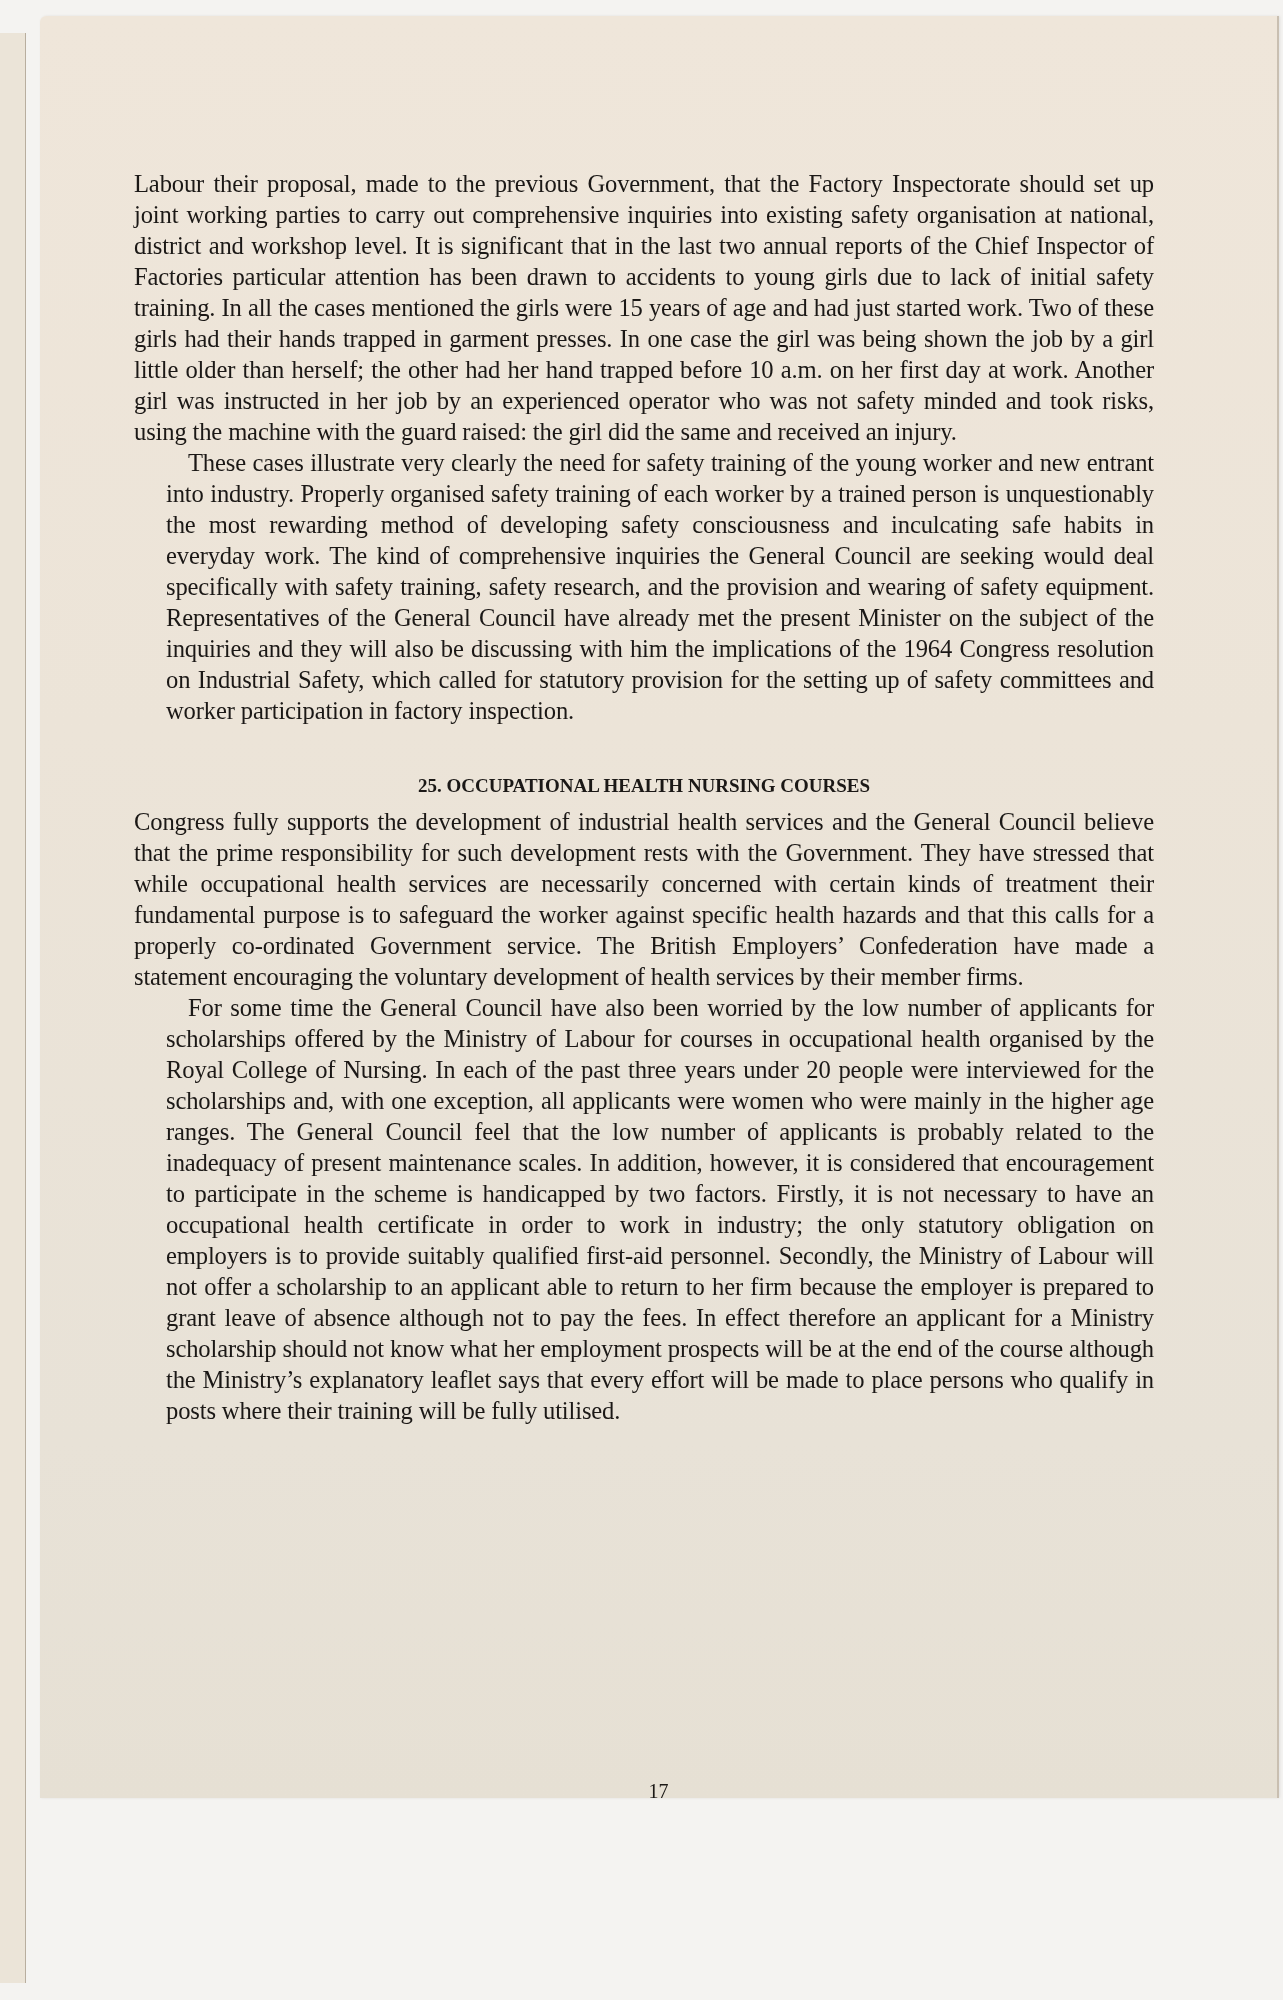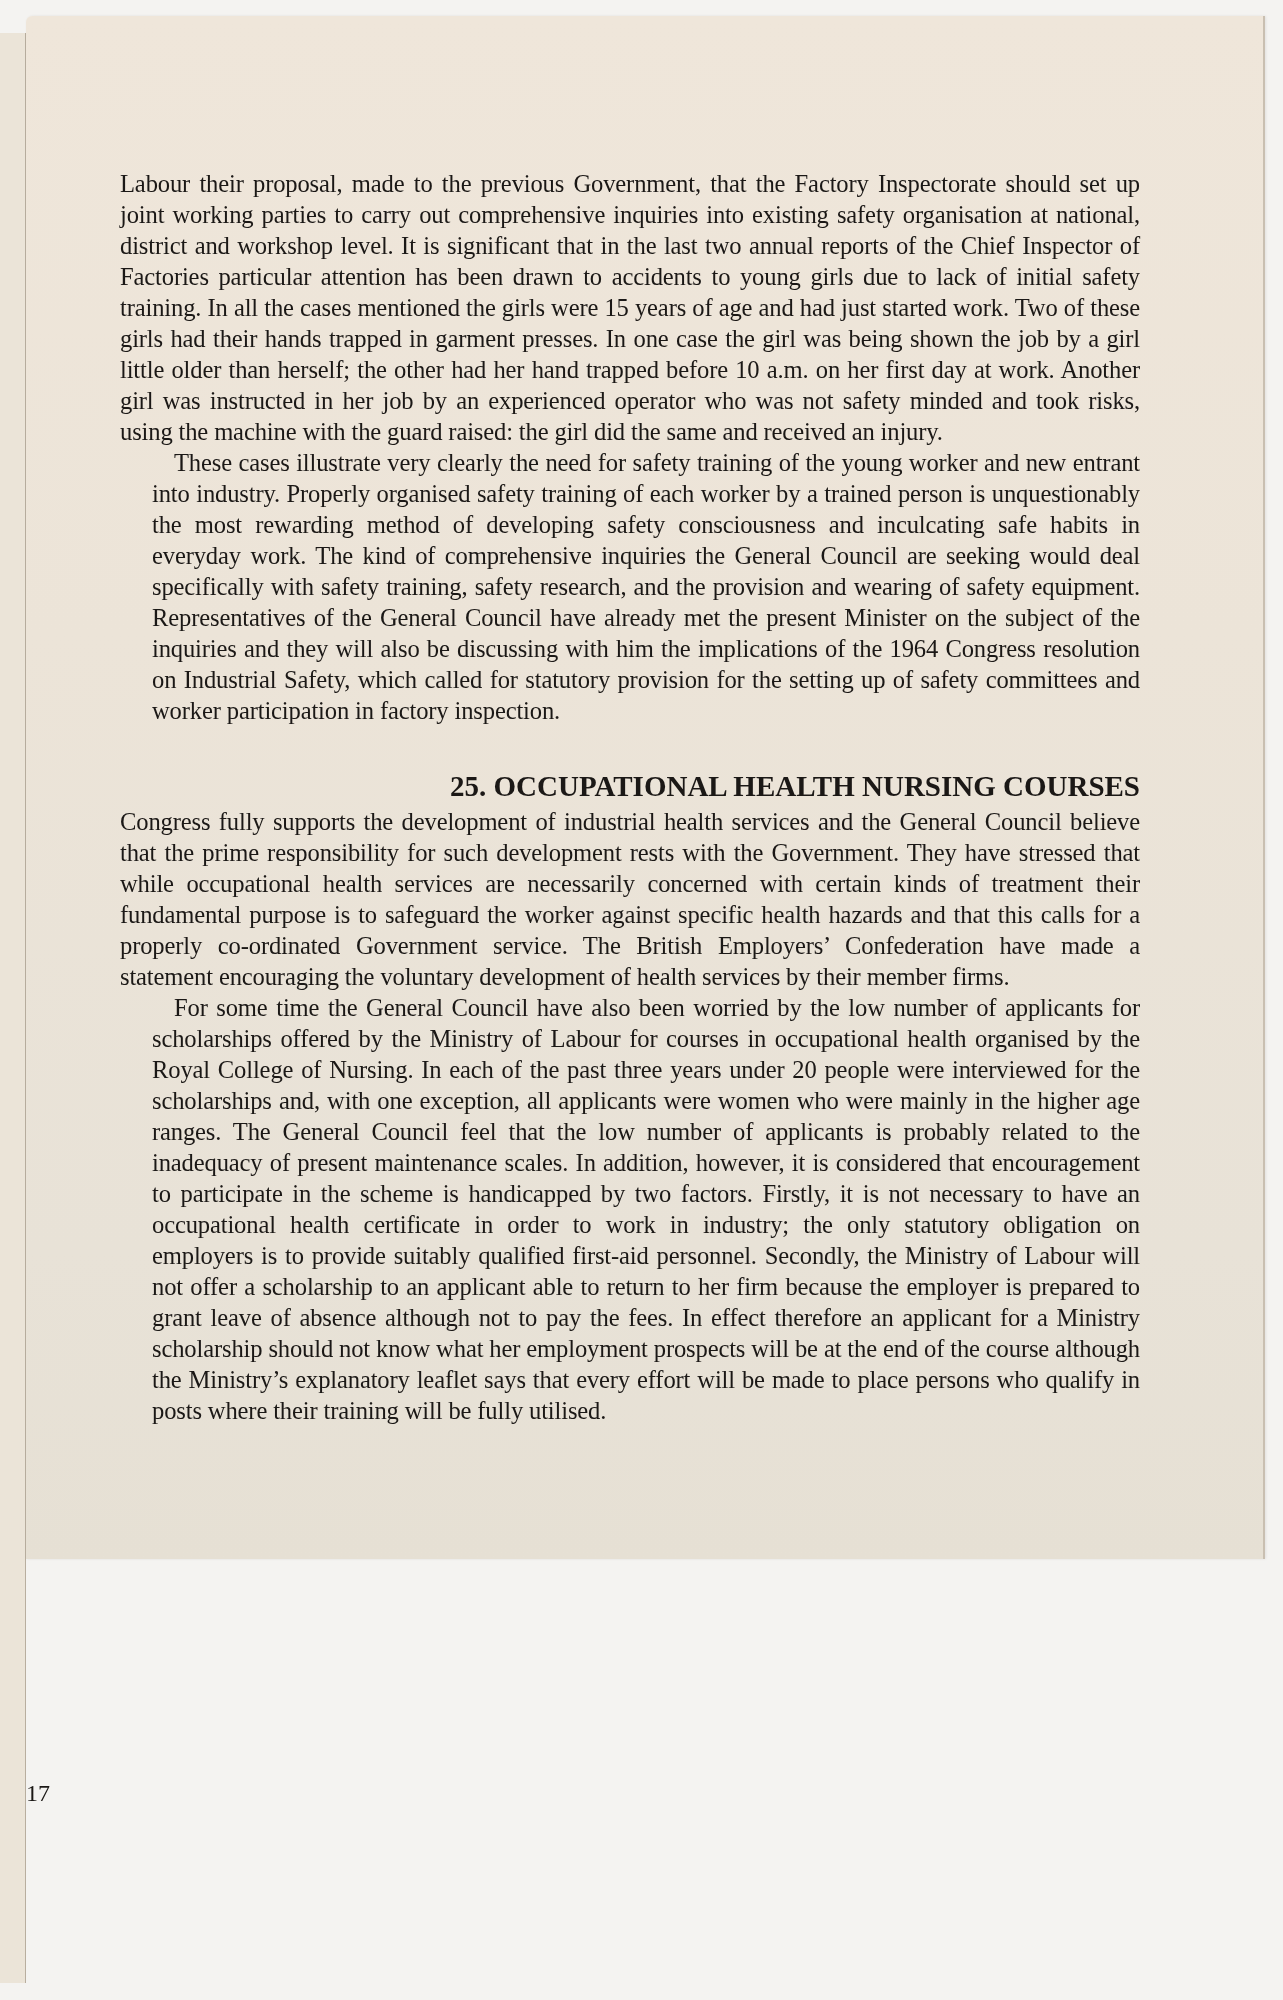--- a/index.html
+++ b/index.html
@@ -18,24 +18,24 @@
       position: absolute;
       left: 0;
       top: 33px;
       width: 25px;
       height: 1950px;
       background: #ebe4d8;
       border-right: 1px solid #b8ae9f;
     }
     .page {
       position: absolute;
-      left: 26px;
+      left: 40px;
       top: 16px;
       width: 1237px;
-      height: 1543px;
+      height: 1782px;
       background: linear-gradient(180deg, #efe6da 0%, #ece4d8 40%, #e8e2d7 80%, #e6e0d4 100%);
       border-right: 2px solid #c9bfb1;
       border-top-left-radius: 6px;
       box-shadow: 1px 0 3px rgba(0,0,0,0.08);
     }
     .content {
       position: absolute;
       left: 94px;
       top: 152px;
       width: 1020px;
@@ -47,32 +47,33 @@
     }
     .content p {
       margin: 0;
     }
     .content p.indent {
       text-indent: 22px;
       margin-left: 32px;
     }
     .section-heading {
       margin: 44px 0 4px 0;
-      text-align: right;
+      text-align: center;
       font-weight: bold;
-      font-size: 29px;
+      font-size: 19px;
       line-height: 32px;
       letter-spacing: 0;
     }
     .page-number {
       position: absolute;
       top: 1764px;
       left: 0;
       width: 1237px;
-      font-size: 24px;
+      text-align: center;
+      font-size: 20px;
       color: #1b1816;
       font-family: "Liberation Serif", "DejaVu Serif", serif;
     }
   </style>
 </head>
 <body>
 
 <div class="left-page-strip"></div>
 
 <div class="page">

